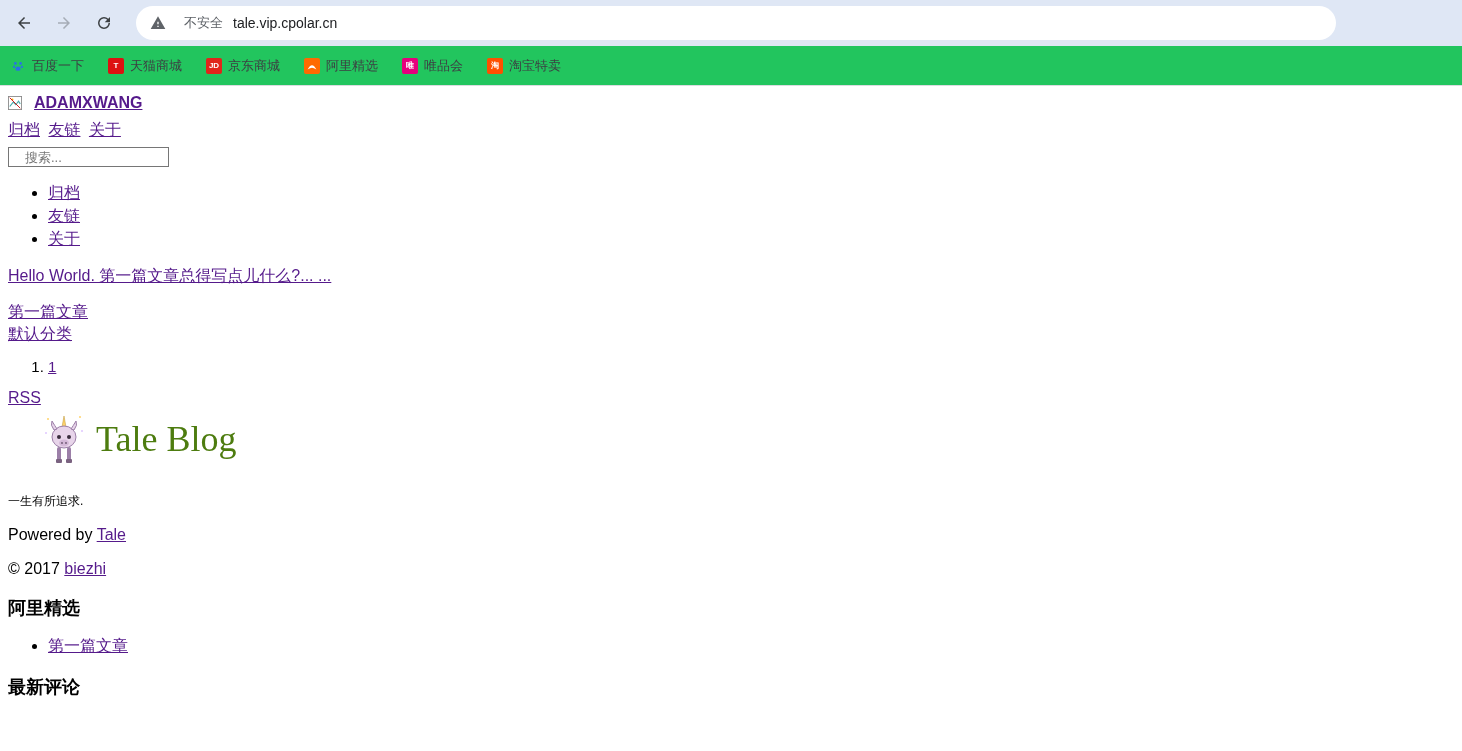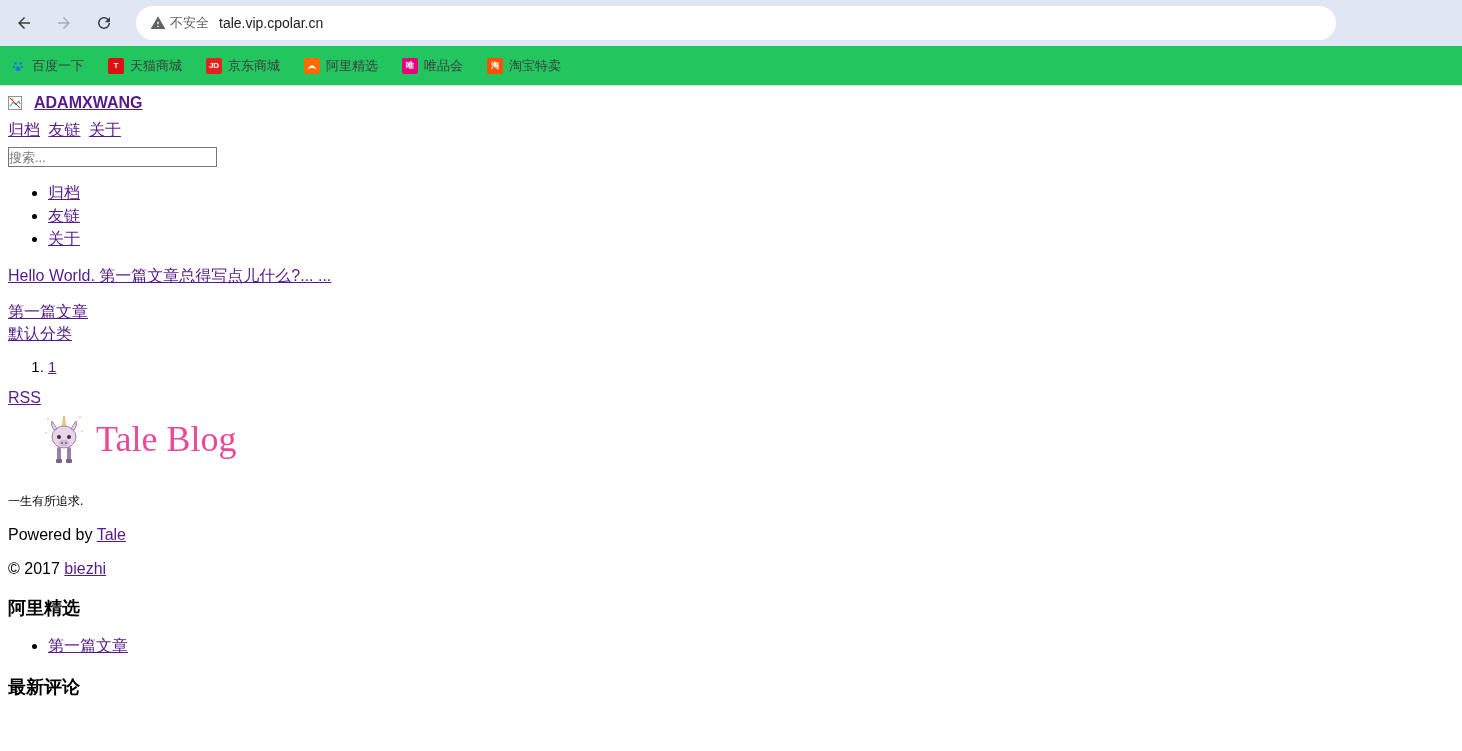--- a/index.html
+++ b/index.html
@@ -4,55 +4,55 @@
   <style>
     * { margin: 0; padding: 0; box-sizing: border-box; }
     body { font-family: -apple-system, BlinkMacSystemFont, "Segoe UI", Arial, sans-serif; background: #fff; }
     
     
     .browser-toolbar { background: #dfe7f5; height: 46px; display: flex; align-items: center; padding: 0 8px; gap: 8px; }
     .nav-btn { width: 32px; height: 32px; display: flex; align-items: center; justify-content: center; border-radius: 50%; cursor: pointer; }
     .nav-btn svg { width: 18px; height: 18px; }
     .nav-forward svg { opacity: 0.35; }
     .address-bar { flex: 0 0 auto; margin-left: 8px; background: #fff; border-radius: 18px; height: 34px; display: flex; align-items: center; padding: 0 14px; gap: 10px; min-width: 1200px; }
-    .security-badge { display: flex; align-items: center; gap: 4px; color: #5f6368; font-size: 13px; }
+    .security-badge { display: flex; align-items: center; gap: 18px; color: #5f6368; font-size: 13px; }
     .url-text { color: #202124; font-size: 14px; }
     
     
     .bookmarks-bar { background: #22c55e; height: 40px; border-bottom: 1px solid #dadce0; display: flex; align-items: center; padding: 0 10px; gap: 24px; }
     .bookmark-item { display: flex; align-items: center; gap: 6px; font-size: 13px; color: #3c4043; cursor: pointer; }
     .bookmark-icon { width: 16px; height: 16px; display: flex; align-items: center; justify-content: center; border-radius: 2px; }
     
     
     .page { padding: 8px; font-size: 16px; }
     a { color: #551a8b; text-decoration: underline; }
     
     .broken-img { display: inline-flex; align-items: center; gap: 12px; margin-bottom: 2px; font-weight: bold; }
     .broken-img-icon { width: 14px; height: 14px; }
     
     .nav-links-inline { margin-top: 6px; }
     .nav-links-inline a { margin-right: 4px; }
     
     .search-box { margin-top: 6px; }
-    .search-box input { width: 209px; border: 1px solid #767676; padding: 1px 0; font-size: 13px; height: 20px; font-family: Arial, sans-serif; }
+    .search-box input { width: 161px; border: 1px solid #767676; padding: 1px 16px; font-size: 13px; height: 20px; font-family: Arial, sans-serif; }
     
     ul.bullet-list { margin: 16px 0 16px 40px; list-style: disc; }
     ul.bullet-list li { margin: 2px 0; }
     
     ol.num-list { margin: 14px 0 14px 40px; list-style: decimal; }
     ol.num-list li { font-size: 15px; }
     
     .post-link-line { margin: 14px 0; }
     .stack-links a { display: inline; }
     .stack-line { line-height: 1.35; }
     
     .rss { margin: 14px 0 2px; display: block; }
     
     .tale-logo { display:inline-flex; align-items:center; gap: 12px; margin: 4px 0 8px 36px; }
-    .tale-logo-text { font-size: 36px; font-weight: 400; color: #ec4899; font-family: Georgia, 'Times New Roman', serif; }
+    .tale-logo-text { font-size: 36px; font-weight: 400; color: #4d7c0f; font-family: Georgia, 'Times New Roman', serif; }
     .unicorn { width: 40px; height: 52px; position: relative; }
     
     .slogan { margin: 20px 0 16px; font-size: 12px; }
     .powered { margin: 16px 0; font-size: 16px; }
     .copyright { margin: 16px 0; font-size: 16px; }
     
     h3.section-h { font-size: 18px; font-weight: 700; margin: 18px 0 10px; }
   </style>
 </head>
 <body>

